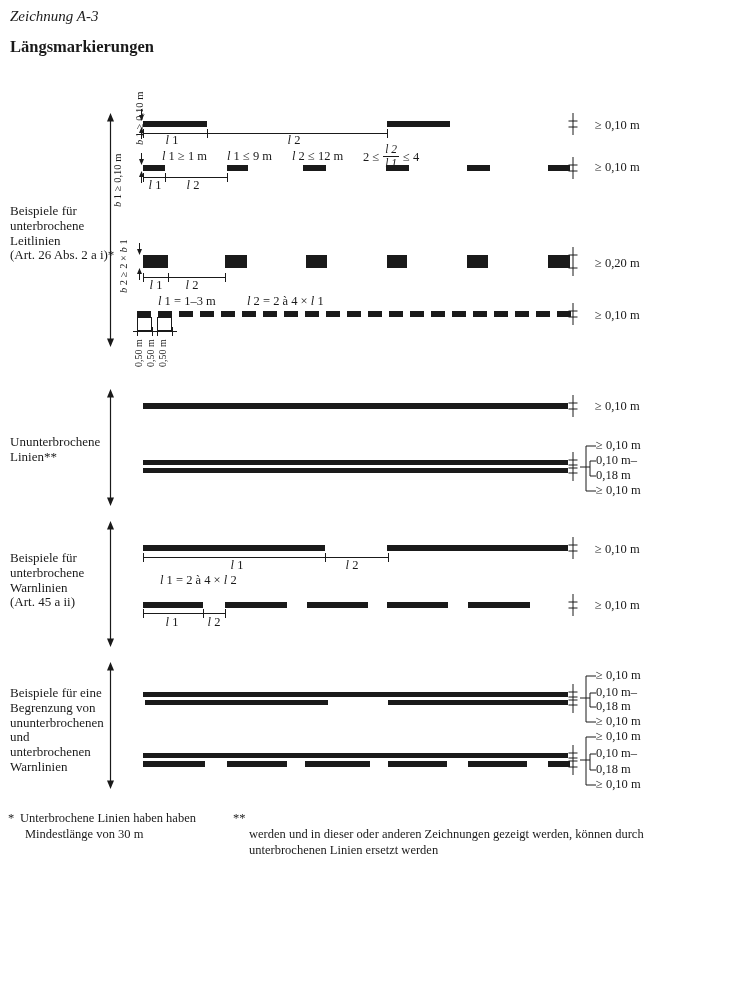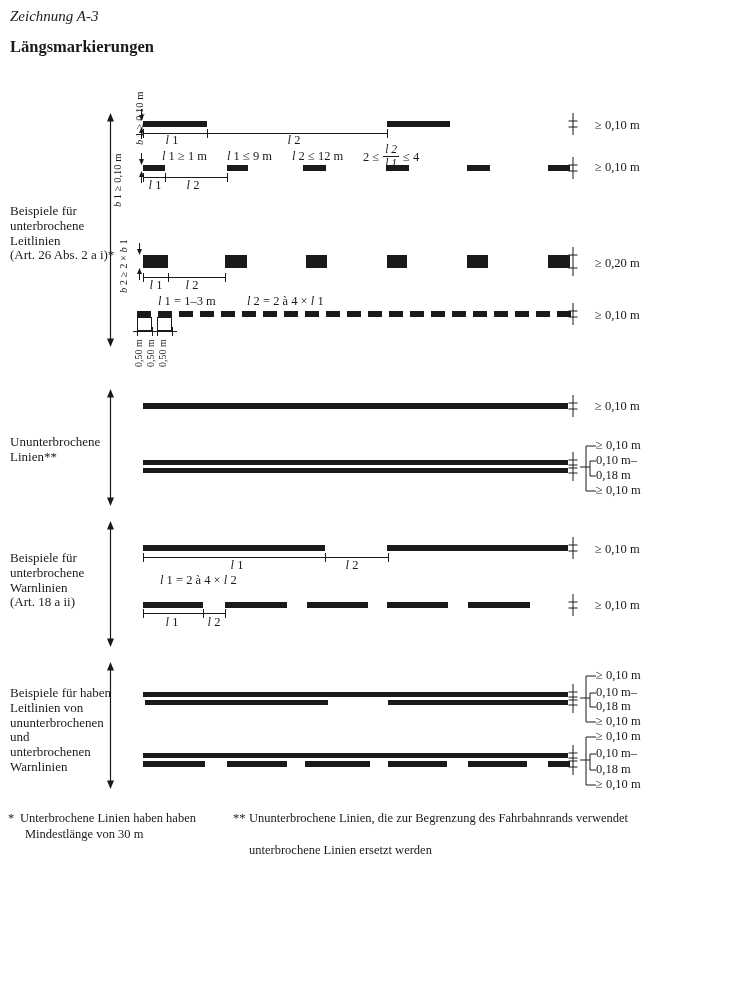--- a/index.html
+++ b/index.html
@@ -35,46 +35,46 @@
     <div>(Art. 26 Abs. 2 a i)*</div>
   </div>
   <div class="sec-label" style="left:10px;top:435px">
     <div>Ununterbrochene</div>
     <div>Linien**</div>
   </div>
   <div class="sec-label" style="left:10px;top:551px">
     <div>Beispiele für</div>
     <div>unterbrochene</div>
     <div>Warnlinien</div>
-    <div>(Art. 18 a ii)</div>
+    <div>(Art. 45 a ii)</div>
   </div>
   <div class="sec-label" style="left:10px;top:686px">
-    <div>Beispiele für haben</div>
-    <div>Leitlinien von</div>
+    <div>Beispiele für eine</div>
+    <div>Begrenzung von</div>
     <div>ununterbrochenen</div>
     <div>und</div>
     <div>unterbrochenen</div>
     <div>Warnlinien</div>
   </div>
 
   <div class="fracgroup" style="left:363px;top:144px">
     <span>2 ≤</span>
     <span class="frac">
       <span class="num">l 2</span>
       <span class="den">l 1</span>
     </span>
     <span>≤ 4</span>
   </div>
 
   <div class="fn" style="left:8px;top:812px">*</div>
   <div class="fn" style="left:20px;top:812px">Unterbrochene Linien haben haben</div>
   <div class="fn" style="left:25px;top:828px">Mindestlänge von 30 m</div>
   <div class="fn" style="left:233px;top:812px">**</div>
-  <div class="fn" style="left:249px;top:812px">Ununterbrochene Linien, die zur Begrenzung des Fahrbahnrands verwendet</div>
-  <div class="fn" style="left:249px;top:844px">unterbrochene Linien ersetzt werden</div>
+  <div class="fn" style="left:249px;top:828px">werden und in dieser oder anderen Zeichnungen gezeigt werden, können durch</div>
+  <div class="fn" style="left:249px;top:844px">unterbrochenen Linien ersetzt werden</div>
 
 <div style="position: absolute; left: 143px; top: 121px; width: 64px; height: 6px; background: rgb(26, 26, 26);"></div>
     <div style="position: absolute; left: 387px; top: 121px; width: 63px; height: 6px; background: rgb(26, 26, 26);"></div>
     <div style="position: absolute; left: 143px; top: 165px; width: 22px; height: 6px; background: rgb(26, 26, 26);"></div>
     <div style="position: absolute; left: 227px; top: 165px; width: 21px; height: 6px; background: rgb(26, 26, 26);"></div>
     <div style="position: absolute; left: 303px; top: 165px; width: 23px; height: 6px; background: rgb(26, 26, 26);"></div>
     <div style="position: absolute; left: 386px; top: 165px; width: 23px; height: 6px; background: rgb(26, 26, 26);"></div>
     <div style="position: absolute; left: 467px; top: 165px; width: 23px; height: 6px; background: rgb(26, 26, 26);"></div>
     <div style="position: absolute; left: 548px; top: 165px; width: 22px; height: 6px; background: rgb(26, 26, 26);"></div>
     <div style="position: absolute; left: 143px; top: 255px; width: 25px; height: 13px; background: rgb(26, 26, 26);"></div>

